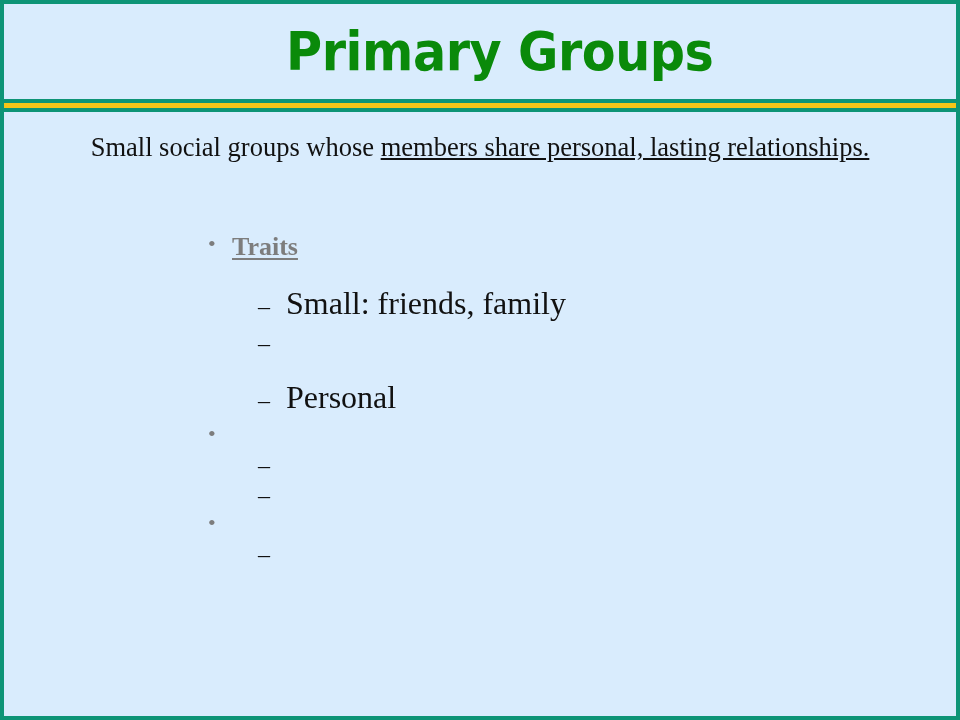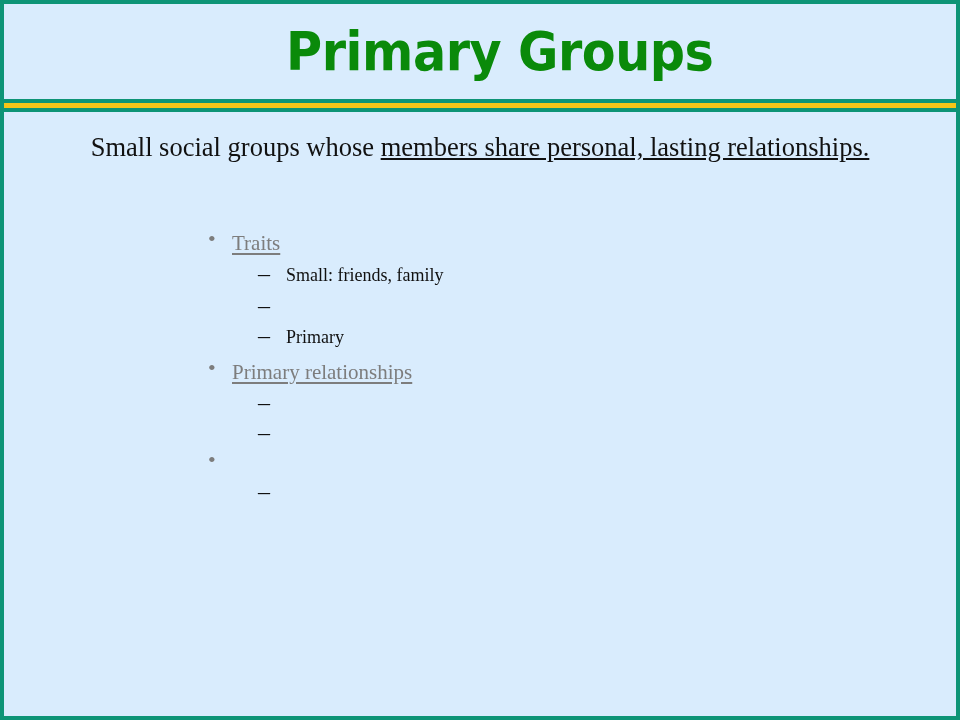--- a/index.html
+++ b/index.html
@@ -103,22 +103,22 @@
     line-height: 1;
     width: 30px;
     flex: 0 0 30px;
     text-align: left;
     padding-left: 6px;
     box-sizing: border-box;
     position: relative;
     top: -4px;
   }
   .lvl1 .text {
-    font-size: 21px;
-    font-weight: normal;
+    font-size: 26px;
+    font-weight: bold;
     color: #7d7d7d;
     text-decoration: underline;
     text-underline-offset: 3px;
     line-height: 1.28;
   }
 
   .lvl2 {
     display: flex;
     align-items: baseline;
     margin: 0 0 6px 0;
@@ -126,23 +126,24 @@
   }
   .lvl2 .marker {
     color: #111111;
     font-size: 24px;
     line-height: 1;
     width: 28px;
     flex: 0 0 28px;
     text-align: left;
   }
   .lvl2 .text {
-    font-size: 18px;
+    font-size: 32px;
     color: #111111;
     line-height: 1.3;
+    margin-top: 16px;
   }
 
   .group + .group {
     margin-top: 9px;
   }
   .group .lvl2:last-child {
     margin-bottom: 0;
   }
 </style>
 </head>
@@ -173,28 +174,27 @@
       </div>
       <div class="lvl2">
         <span class="marker">–</span>
         <span class="text">Small: friends, family</span>
       </div>
       <div class="lvl2">
         <span class="marker">–</span>
       </div>
       <div class="lvl2">
         <span class="marker">–</span>
-        <span class="text">Primary</span>
+        <span class="text">Personal</span>
       </div>
     </div>
 
     <div class="group">
       <div class="lvl1">
         <span class="marker">•</span>
-        <span class="text">Primary relationships</span>
       </div>
       <div class="lvl2">
         <span class="marker">–</span>
       </div>
       <div class="lvl2">
         <span class="marker">–</span>
       </div>
     </div>
 
     <div class="group">

